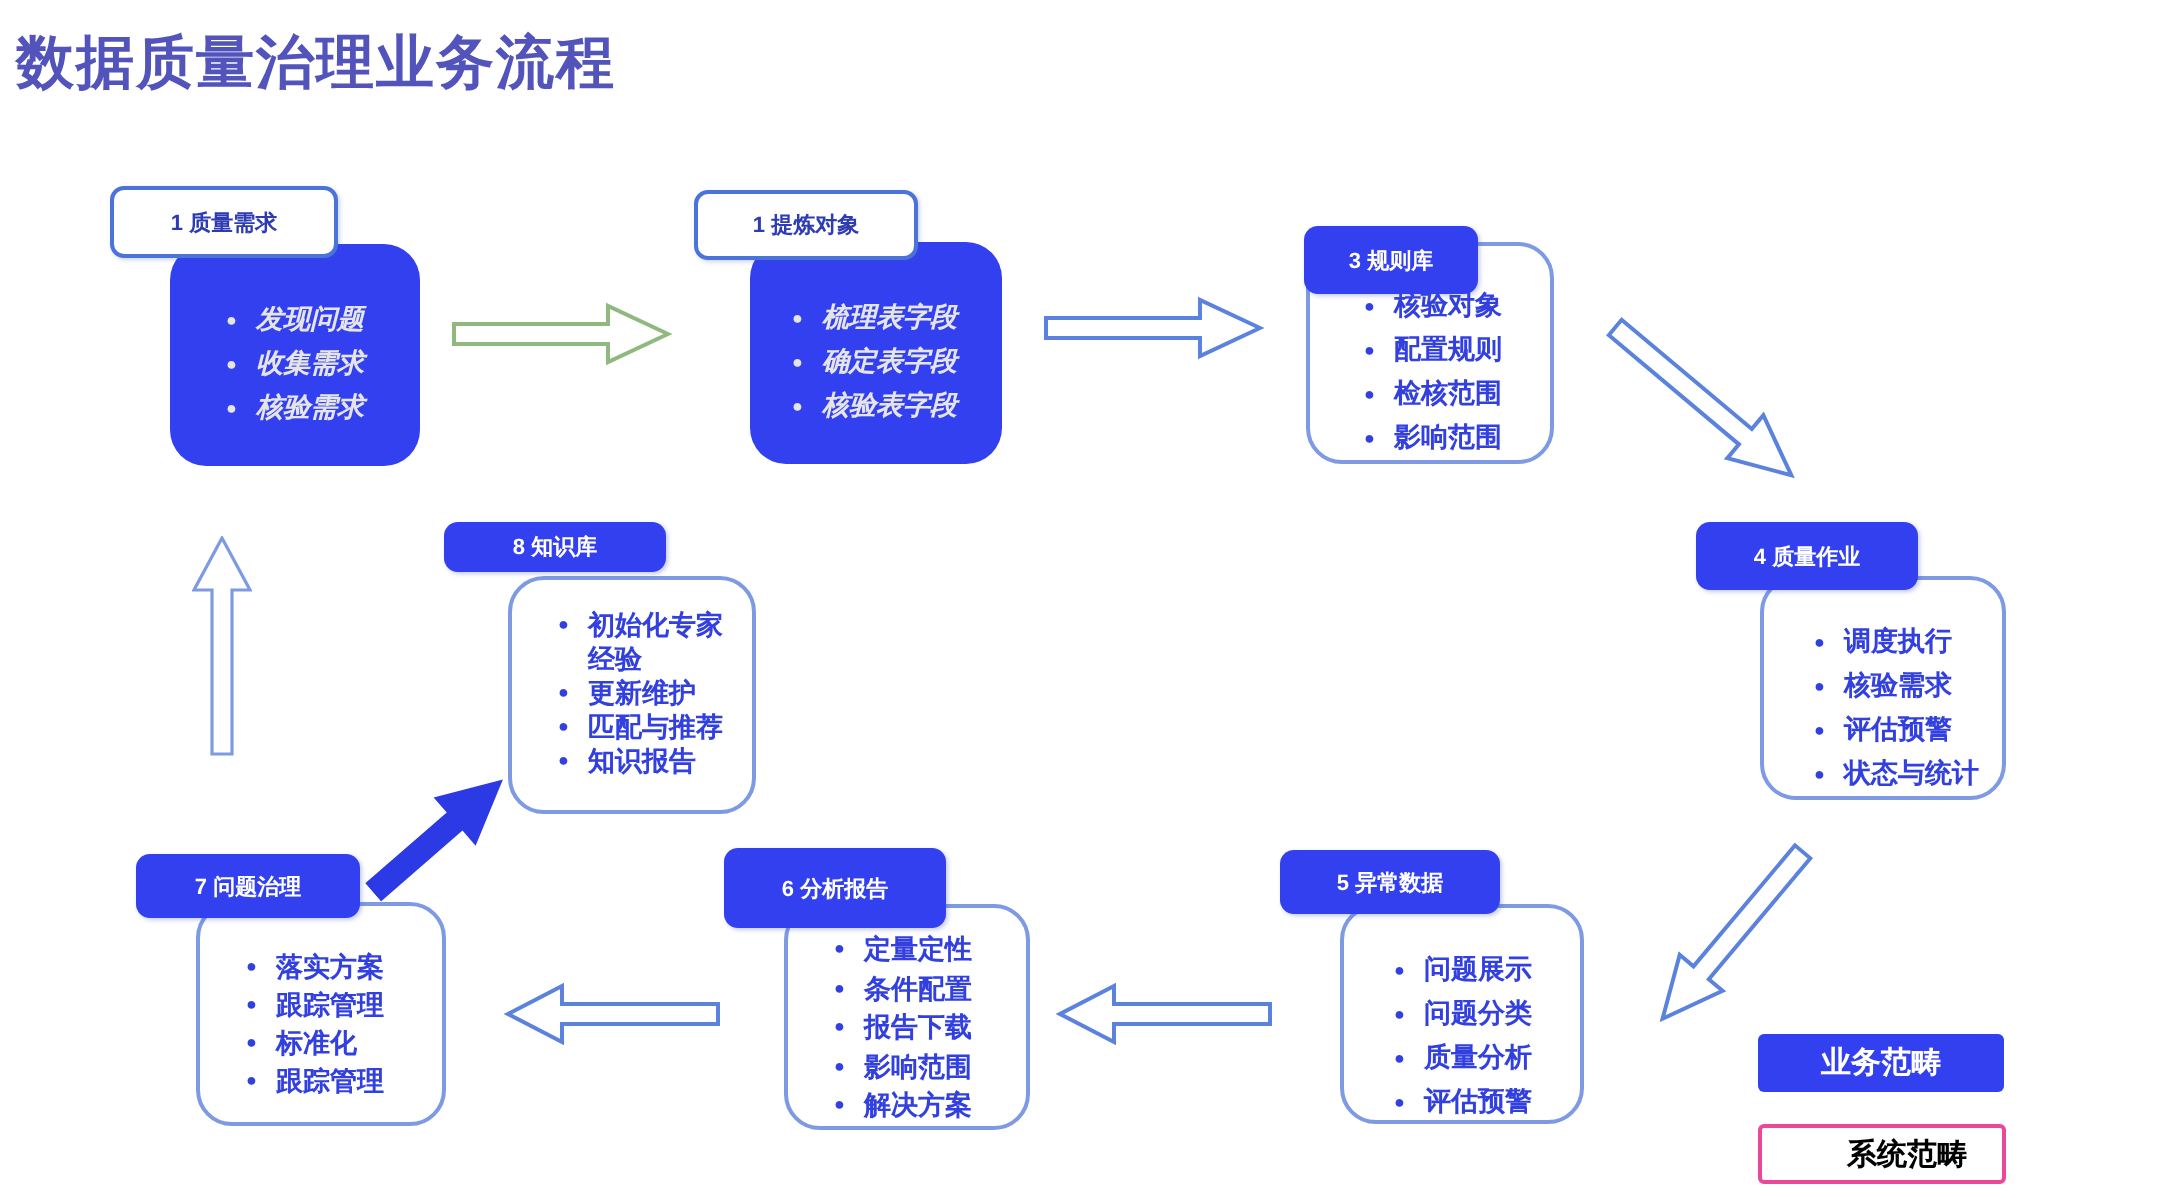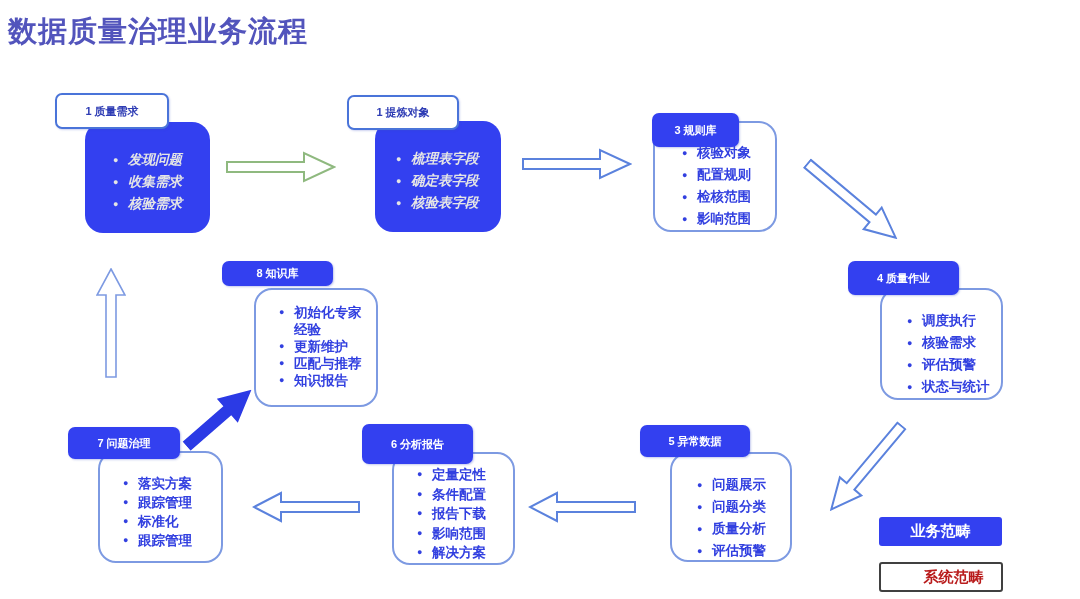--- a/index.html
+++ b/index.html
@@ -48,21 +48,21 @@
   .arr { position:absolute; z-index:1; }
   .rot40  { transform:rotate(40deg); }
   .rot130 { transform:rotate(130deg); }
   .rotm41 { transform:rotate(-41deg); }
   
   .legend {
     position:absolute; display:flex; align-items:center; justify-content:center;
     font-weight:bold; font-size:15px; border-radius:3px; box-sizing:border-box;
   }
   .legend.business { left:879px; top:517px; width:123px; height:29px; background:#3340f0; color:#ffffff; }
-  .legend.system   { left:879px; top:562px; width:124px; height:30px; background:#ffffff; border:2px solid #404040; color:#b91c1c;padding-left:25px; }
+  .legend.system   { left:879px; top:562px; width:124px; height:30px; background:#ffffff; border:2px solid #ec4899; color:#000000;padding-left:25px; }
 </style>
 </head>
 <body>
 
 <div class="canvas">
 
   <div class="page-title">数据质量治理业务流程</div>
 
   <div class="lbl outline lbl1">1 质量需求</div>
   <div class="bod solid bod1">

